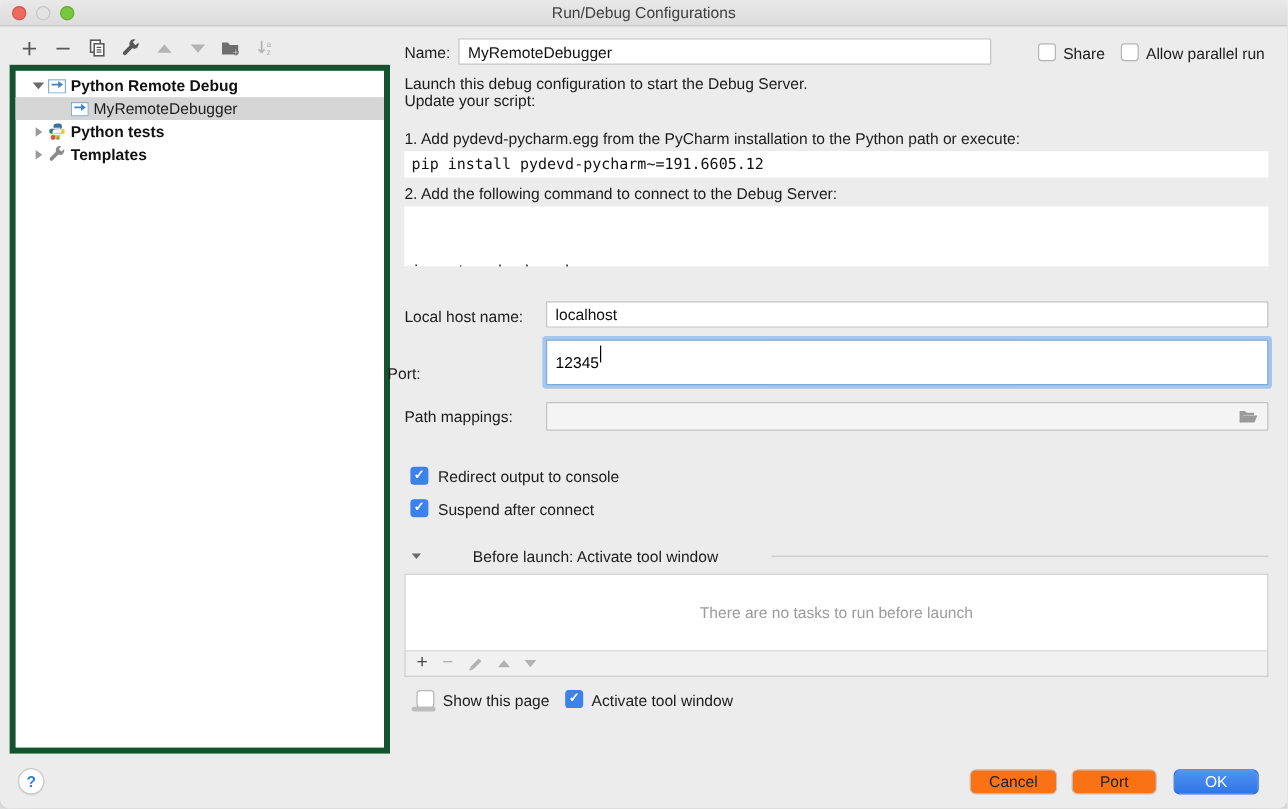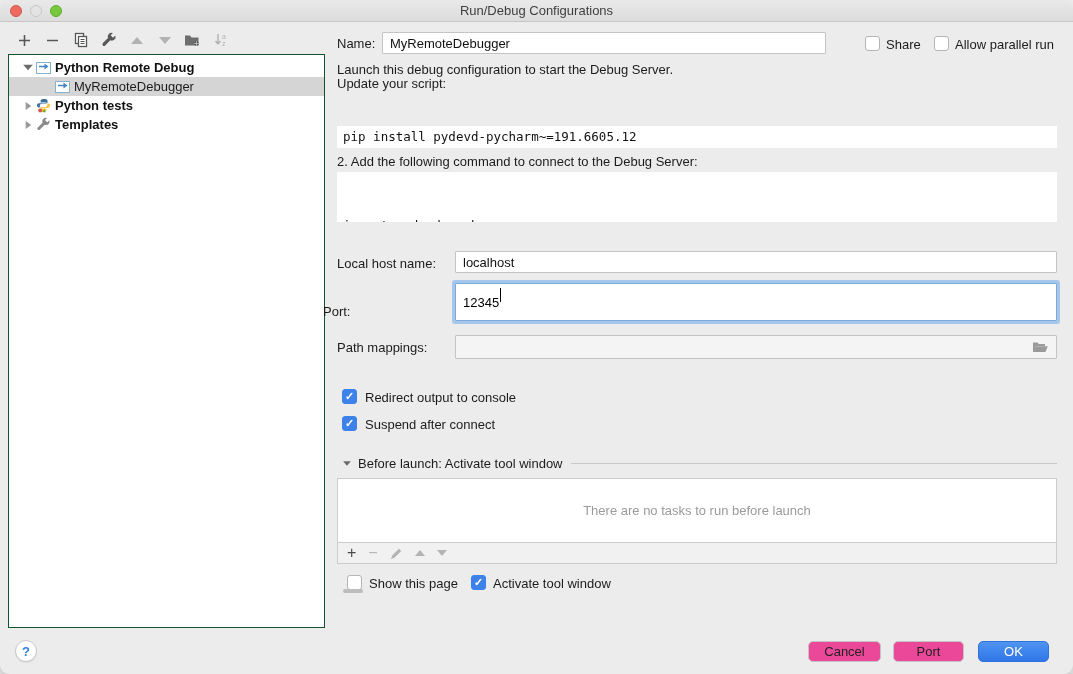--- a/index.html
+++ b/index.html
@@ -23,21 +23,21 @@
   
   .left-toolbar{ position:absolute; left:16px; top:30px; height:20px; display:flex; align-items:center; gap:11px; }
   .tbi{ width:17px; height:17px; display:flex; align-items:center; justify-content:center; }
   .tri-up{ width:0;height:0;border-left:6px solid transparent;border-right:6px solid transparent;border-bottom:7px solid #b3b3b3;}
   .tri-down{ width:0;height:0;border-left:6px solid transparent;border-right:6px solid transparent;border-top:7px solid #b3b3b3;}
   .tri-down.dark{ border-top-color:#6b6b6b; }
   .tri-right{ width:0;height:0;border-top:5px solid transparent;border-bottom:5px solid transparent;border-left:7px solid #9a9a9a;}
   
   .tree-panel{
     position:absolute; left:8px; top:54px; width:317px; height:574px;
-    background:#fff; border:1px solid #14532d;
+    background:#fff; border:5px solid #14532d;
   }
   .trow{ position:absolute; left:0; right:0; height:19px; display:flex; align-items:center; }
   .trow .arrow{ width:14px; display:flex; justify-content:center; margin-left:12px; }
   .trow .ticon{ width:16px; display:flex; justify-content:center; margin-right:4px; }
   .trow .tlabel{ white-space:nowrap; }
   .trow.bold .tlabel{ font-weight:700; color:#111; }
   .trow.selected{ background:#d5d5d5; }
   .lbl{ position:absolute; white-space:nowrap; }
   .field{
     position:absolute; background:#fff; border:1px solid #c4c4c4; border-radius:1px;
@@ -51,35 +51,35 @@
     position:absolute; width:15px; height:15px; background:#fff;
     border:1px solid #b5b5b5; border-radius:3px; display:flex; align-items:center; justify-content:center;
   }
   .checkbox.checked{ background:#3c82ea; border-color:#3c82ea; }
   .checkbox.checked::after{ content:"✓"; color:#fff; font-size:11px; font-weight:700; line-height:1; }
   
   .port-wrap{ position:absolute; border:1px solid #7ea9d8; box-shadow:0 0 0 3px #a5c7ec; background:#fff; border-radius:1px; }
   .port-wrap input{ border:none; width:100%; height:100%; padding:0 7px; font-size:13px; font-family:"Liberation Sans",sans-serif; outline:none; background:transparent;}
   .caret{ position:absolute; left:44px; top:4px; width:1px; height:14px; background:#000; }
   
-  .bl-header{ position:absolute; display:flex; align-items:center; }
+  .bl-header{ position:absolute; display:flex; align-items:center;gap:36px; }
   .bl-header .hr{ flex:1; height:1px; background:#c9c9c9; margin-left:8px; }
   .task-box{ position:absolute; background:#fff; border:1px solid #cccccc; display:flex; align-items:center; justify-content:center; }
   .task-empty{ color:#9b9b9b; }
   .tasks-toolbar{
     position:absolute; background:#f1f1f1; border:1px solid #cccccc; border-top:none;
     display:flex; align-items:center; gap:12px; padding-left:9px;
   }
   .mini-tri-up{ width:0;height:0;border-left:5px solid transparent;border-right:5px solid transparent;border-bottom:6px solid #b3b3b3;}
   .mini-tri-down{ width:0;height:0;border-left:5px solid transparent;border-right:5px solid transparent;border-top:6px solid #b3b3b3;}
   .plus-dark{ color:#4a4a4a; font-size:16px; line-height:1; font-weight:400;}
   .minus-gray{ color:#b3b3b3; font-size:16px; line-height:1;}
   
   .btn{
-    position:absolute; height:21px; background:#ec4899; border:1px solid #c4c4c4; border-radius:5px;
+    position:absolute; height:21px; background:#f97316; border:1px solid #c4c4c4; border-radius:5px;
     font-size:13px; color:#222; display:flex; align-items:center; justify-content:center;
     font-family:"Liberation Sans",sans-serif; cursor:default;
   }
   .btn.primary{ background:linear-gradient(#4f94f0,#3076e8); border-color:#2e72dd; color:#fff; }
   .help-btn{
     position:absolute; width:22px; height:22px; border-radius:50%; background:#fff;
     border:1px solid #c9c9c9; box-shadow:0 1px 1px rgba(0,0,0,.08);
     display:flex; align-items:center; justify-content:center; color:#2f7de1; font-weight:700; font-size:13px;
   }
   .scroll-thumb{ position:absolute; background:#bdbdbd; border-radius:2px; }
@@ -197,20 +197,21 @@
 
   <div class="lbl" style="left:337px; top:36px;">Name:</div>
   <input class="field" style="left: 382px; top: 32px; width: 444px; height: 22px;" value="MyRemoteDebugger">
   <span class="checkbox" style="left:865px; top:36px;"></span>
   <div class="lbl" style="left:886px; top:37px;">Share</div>
   <span class="checkbox" style="left:934px; top:36px;"></span>
   <div class="lbl" style="left:955px; top:37px;">Allow parallel run</div>
 
   <div class="lbl" style="left:337px; top:62px;">Launch this debug configuration to start the Debug Server.</div>
   <div class="lbl" style="left:337px; top:76px;">Update your script:</div>
+  <div class="lbl" style="left:337px; top:108px;">1. Add pydevd-pycharm.egg from the PyCharm installation to the Python path or execute:</div>
   <div class="codebar" style="left:337px; top:126px; width:720px; height:22px; line-height:22px; padding-left:6px;">pip install pydevd-pycharm~=191.6605.12</div>
   <div class="lbl" style="left:337px; top:154px;">2. Add the following command to connect to the Debug Server:</div>
   <div class="codebar" style="left:337px; top:172px; width:720px; height:50px; padding:4px 6px; line-height:20px;">
     <div>import pydevd_pycharm</div>
     
   </div>
 
   <div class="lbl" style="left:337px; top:256px;">Local host name:</div>
   <input class="field" style="left: 455px; top: 251px; width: 602px; height: 22px;" value="localhost">
 

